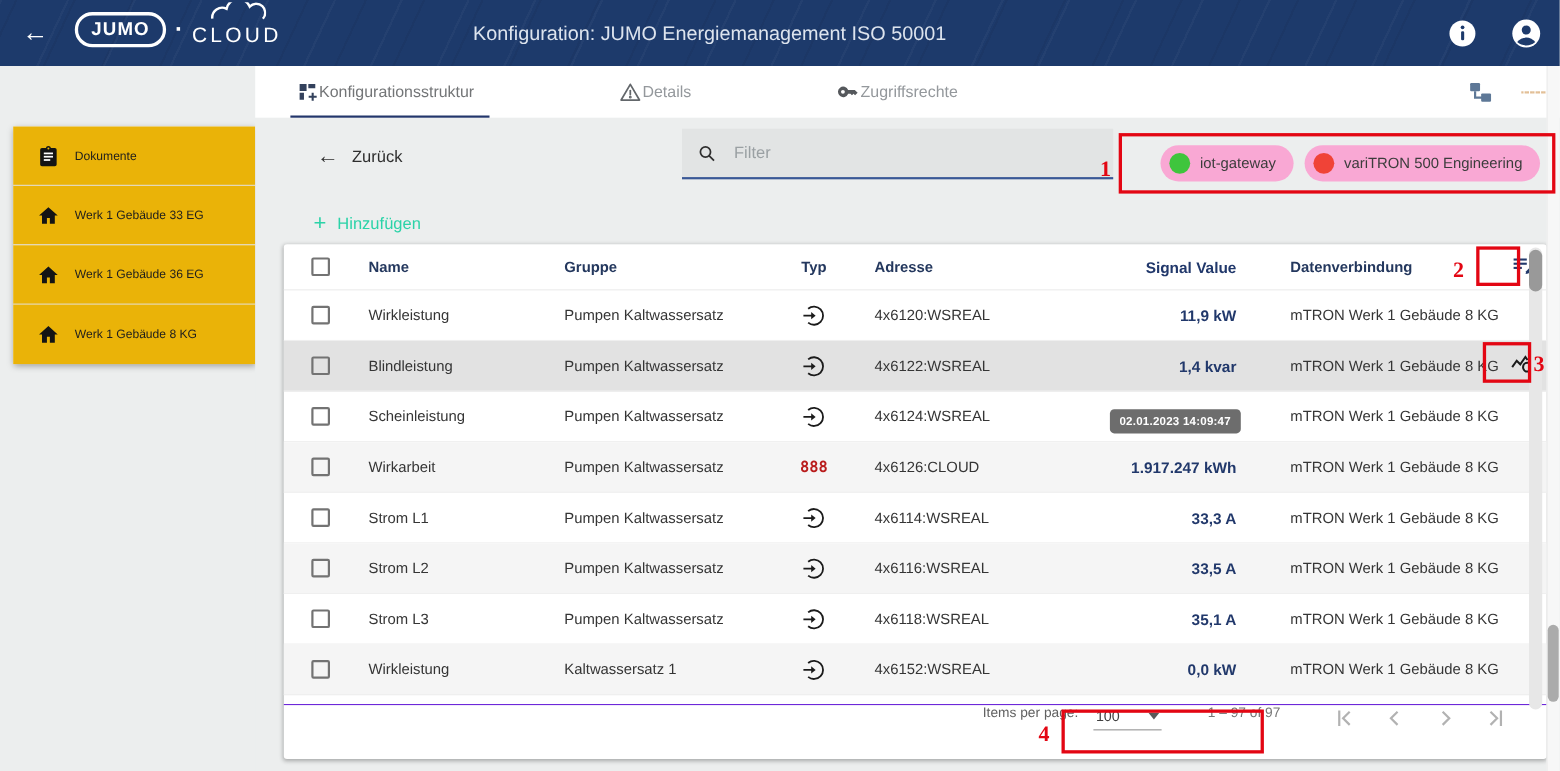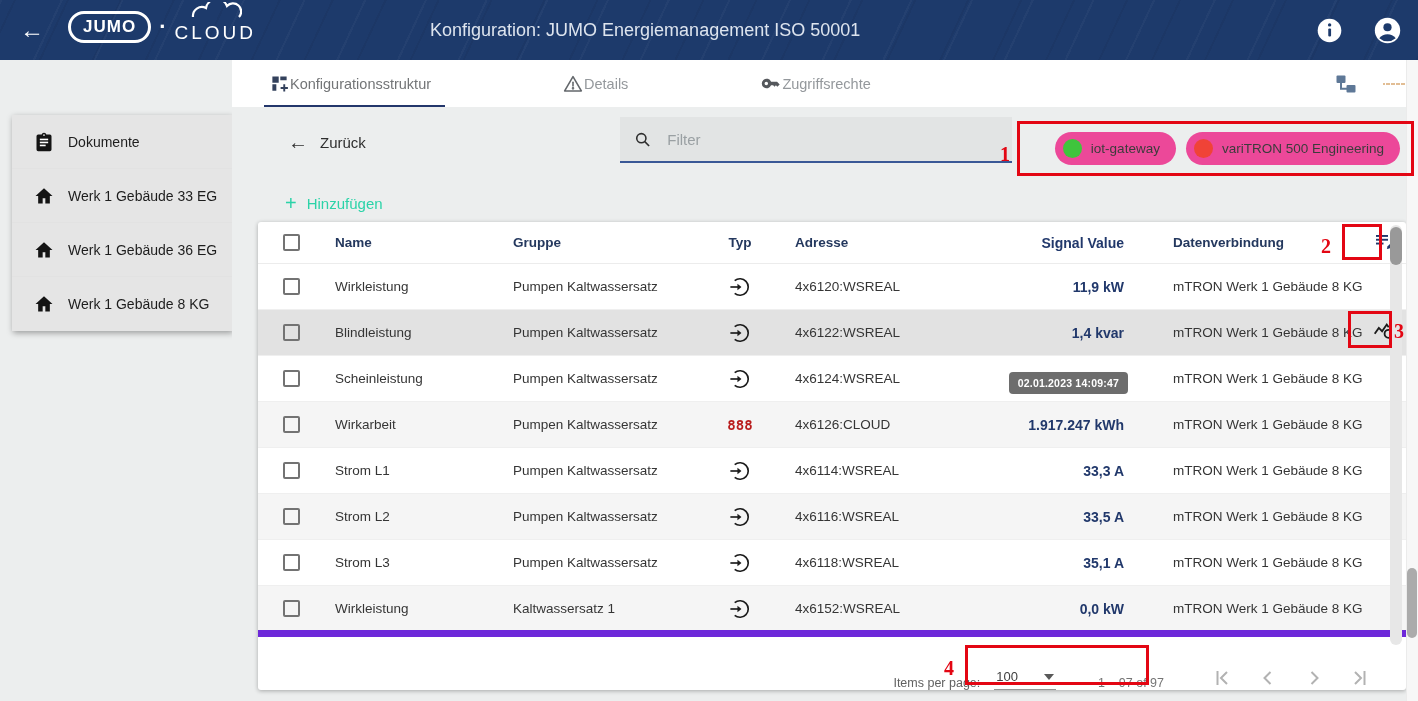--- a/index.html
+++ b/index.html
@@ -18,21 +18,21 @@
   .cloud-wrap { position:relative; color:#fff; font-size:19px; letter-spacing:3px; padding-top:12px; font-weight:400; }
   .cloud-arc { position:absolute; left:16px; top:-8px; }
   .app-title { position:absolute; left:430px; top:0; height:60px; display:flex; align-items:center; color:#dde4ee; font-size:18px; }
   .hdr-icons { position:absolute; right:16px; top:0; height:60px; display:flex; align-items:center; gap:30px; }
   .hdr-icons svg { display:block; cursor:pointer; }
 
   
   .sidebar { position:absolute; left:0; top:60px; width:232px; height:641px; background:#eceeee; }
   .sidebar-header { height:53px; background:#17294b; color:#fff; display:flex; align-items:center; justify-content:center; font-size:15px; font-weight:500; }
   .sidebar-card { position:absolute; left:12px; top:55px; width:220px; background:#fff; box-shadow:1px 2px 6px rgba(0,0,0,.35); }
-  .sidebar-item { height:54px; display:flex; align-items:center; gap:14px; padding-left:22px; border-bottom:1px solid #e2e2e2; font-size:14px; color:#1d1d1d; cursor:pointer; background:#e5e5e5; }
+  .sidebar-item { height:54px; display:flex; align-items:center; gap:14px; padding-left:22px; border-bottom:1px solid #e2e2e2; font-size:11px; color:#1d1d1d; cursor:pointer; background:#eab308; }
   .sidebar-item:last-child { border-bottom:none; }
   .sidebar-item svg { flex:0 0 auto; }
 
   
   .main { position:absolute; left:232px; top:60px; width:1186px; height:641px; background:#eceeee; }
   .tabbar { position:absolute; left:0; top:0; width:100%; height:47px; background:#fff; display:flex; align-items:stretch; padding-left:38px; }
   .tab { position:relative; display:flex; align-items:center; gap:1px; color:#94989c; font-size:14.5px; margin-right:132px; cursor:pointer; white-space:nowrap; }
   .tab.active { color:#737577; }
   .tab.active::after { content:""; position:absolute; left:-6px; right:-14px; bottom:0; height:2px; background:#23366b; }
   .tabbar-right { position:absolute; right:14px; top:0; height:47px; display:flex; align-items:center; gap:26px; }
@@ -40,21 +40,21 @@
   .grid-icon { display:grid; grid-template-columns:repeat(3,5px); grid-template-rows:repeat(3,5px); gap:2.5px; }
   .grid-icon i { background:#1f3660; outline:1px solid rgba(190,110,20,.45); }
 
   
   .back-link { position:absolute; left:56px; top:71px; display:flex; align-items:center; gap:12px; font-size:15px; color:#2e2e2e; cursor:pointer; }
   .back-link .arr { font-size:20px; color:#2e2e2e; }
   .filter-box { position:absolute; left:388px; top:57px; width:392px; height:46px; background:#e2e4e4; border-bottom:2px solid #3a5896; display:flex; align-items:center; padding:0 14px; gap:16px; }
   .filter-box input { border:none; outline:none; background:transparent; font-size:15px; color:#333; width:100%; font-family:"Liberation Sans", sans-serif; }
   .filter-box input::placeholder { color:#9aa0a3; }
   .chips { position:absolute; right:18px; top:72px; display:flex; gap:10px; }
-  .chip { height:33px; background:#ec4899; border-radius:17px; display:flex; align-items:center; gap:9px; padding:0 16px 0 8px; font-size:13.5px; color:#3c3c3c; cursor:pointer; white-space:nowrap; }
+  .chip { height:33px; background:#f9a8d4; border-radius:17px; display:flex; align-items:center; gap:9px; padding:0 16px 0 8px; font-size:13.5px; color:#3c3c3c; cursor:pointer; white-space:nowrap; }
   .chip .dot { width:19px; height:19px; border-radius:50%; }
   .add-btn { position:absolute; left:53px; top:132px; display:flex; align-items:center; gap:10px; color:#2bd3a8; font-size:15px; cursor:pointer; }
   .add-btn .plus { font-size:20px; font-weight:400; }
 
   
   .card { position:absolute; left:26px; top:162px; width:1148px; height:468px; background:#fff; border-radius:3px; box-shadow:0 1px 4px rgba(0,0,0,.3); }
   .trow, .thead { display:grid; grid-template-columns:58px 180px 216px 56px 240px 116px 44px 196px 1fr; align-items:center; }
   .thead { height:42px; font-weight:bold; font-size:13.5px; color:#24385e; border-bottom:1px solid #ececec; }
   .trow { height:46px; font-size:13.5px; color:#353535; border-bottom:1px solid #efefef; }
   .trow:nth-child(even) { background:#f5f5f5; }
@@ -69,21 +69,21 @@
   .c-adr { padding-left:27px; }
   .c-sig { text-align:right; font-weight:bold; font-size:14px; color:#21386b; position:relative; }
   .c-sig .muted { color:#c3c3c3; }
   .c-dat { padding-left:5px; }
   .c-act { text-align:center; }
   .chart-btn { display:inline-flex; cursor:pointer; }
   .tooltip { position:absolute; right:-4px; top:1px; background:#6d6d6d; color:#fff; font-size:10.5px; font-weight:bold; padding:5px 9px; border-radius:4px; white-space:nowrap; z-index:6; letter-spacing:.2px; }
   .edit-note { display:inline-flex; cursor:pointer; }
 
   
-  .cfooter { position:absolute; left:0; bottom:0; width:100%; height:60px; border-top:7px solid #6d28d9; display:flex; align-items:flex-end; justify-content:flex-end; padding-right:34px; color:#757575; font-size:12.5px; }
+  .cfooter { position:absolute; left:0; bottom:0; width:100%; height:50px; border-top:1px solid #6d28d9; display:flex; align-items:flex-start; justify-content:flex-end; padding-right:34px; color:#757575; font-size:12.5px; }
   .ipp-label { color:#616161; margin-right:14px; }
   .ipp-select { display:flex; align-items:center; gap:26px; border-bottom:1px solid #949494; padding:2px 2px 5px 2px; color:#404040; font-size:13px; cursor:pointer; margin-right:42px; }
   .caret { width:0; height:0; border-left:5px solid transparent; border-right:5px solid transparent; border-top:6px solid #595959; }
   .range { margin-right:46px; }
   .pager { display:flex; align-items:center; gap:22px; }
   .pager span { cursor:pointer; display:flex; }
 
   
   .card-scroll-track { position:absolute; right:4px; top:3px; width:12px; height:420px; background:#e7e7e7; border-radius:6px; }
   .card-scroll-thumb { position:absolute; right:4px; top:5px; width:12px; height:38px; background:#999; border-radius:6px; cursor:grab; }

